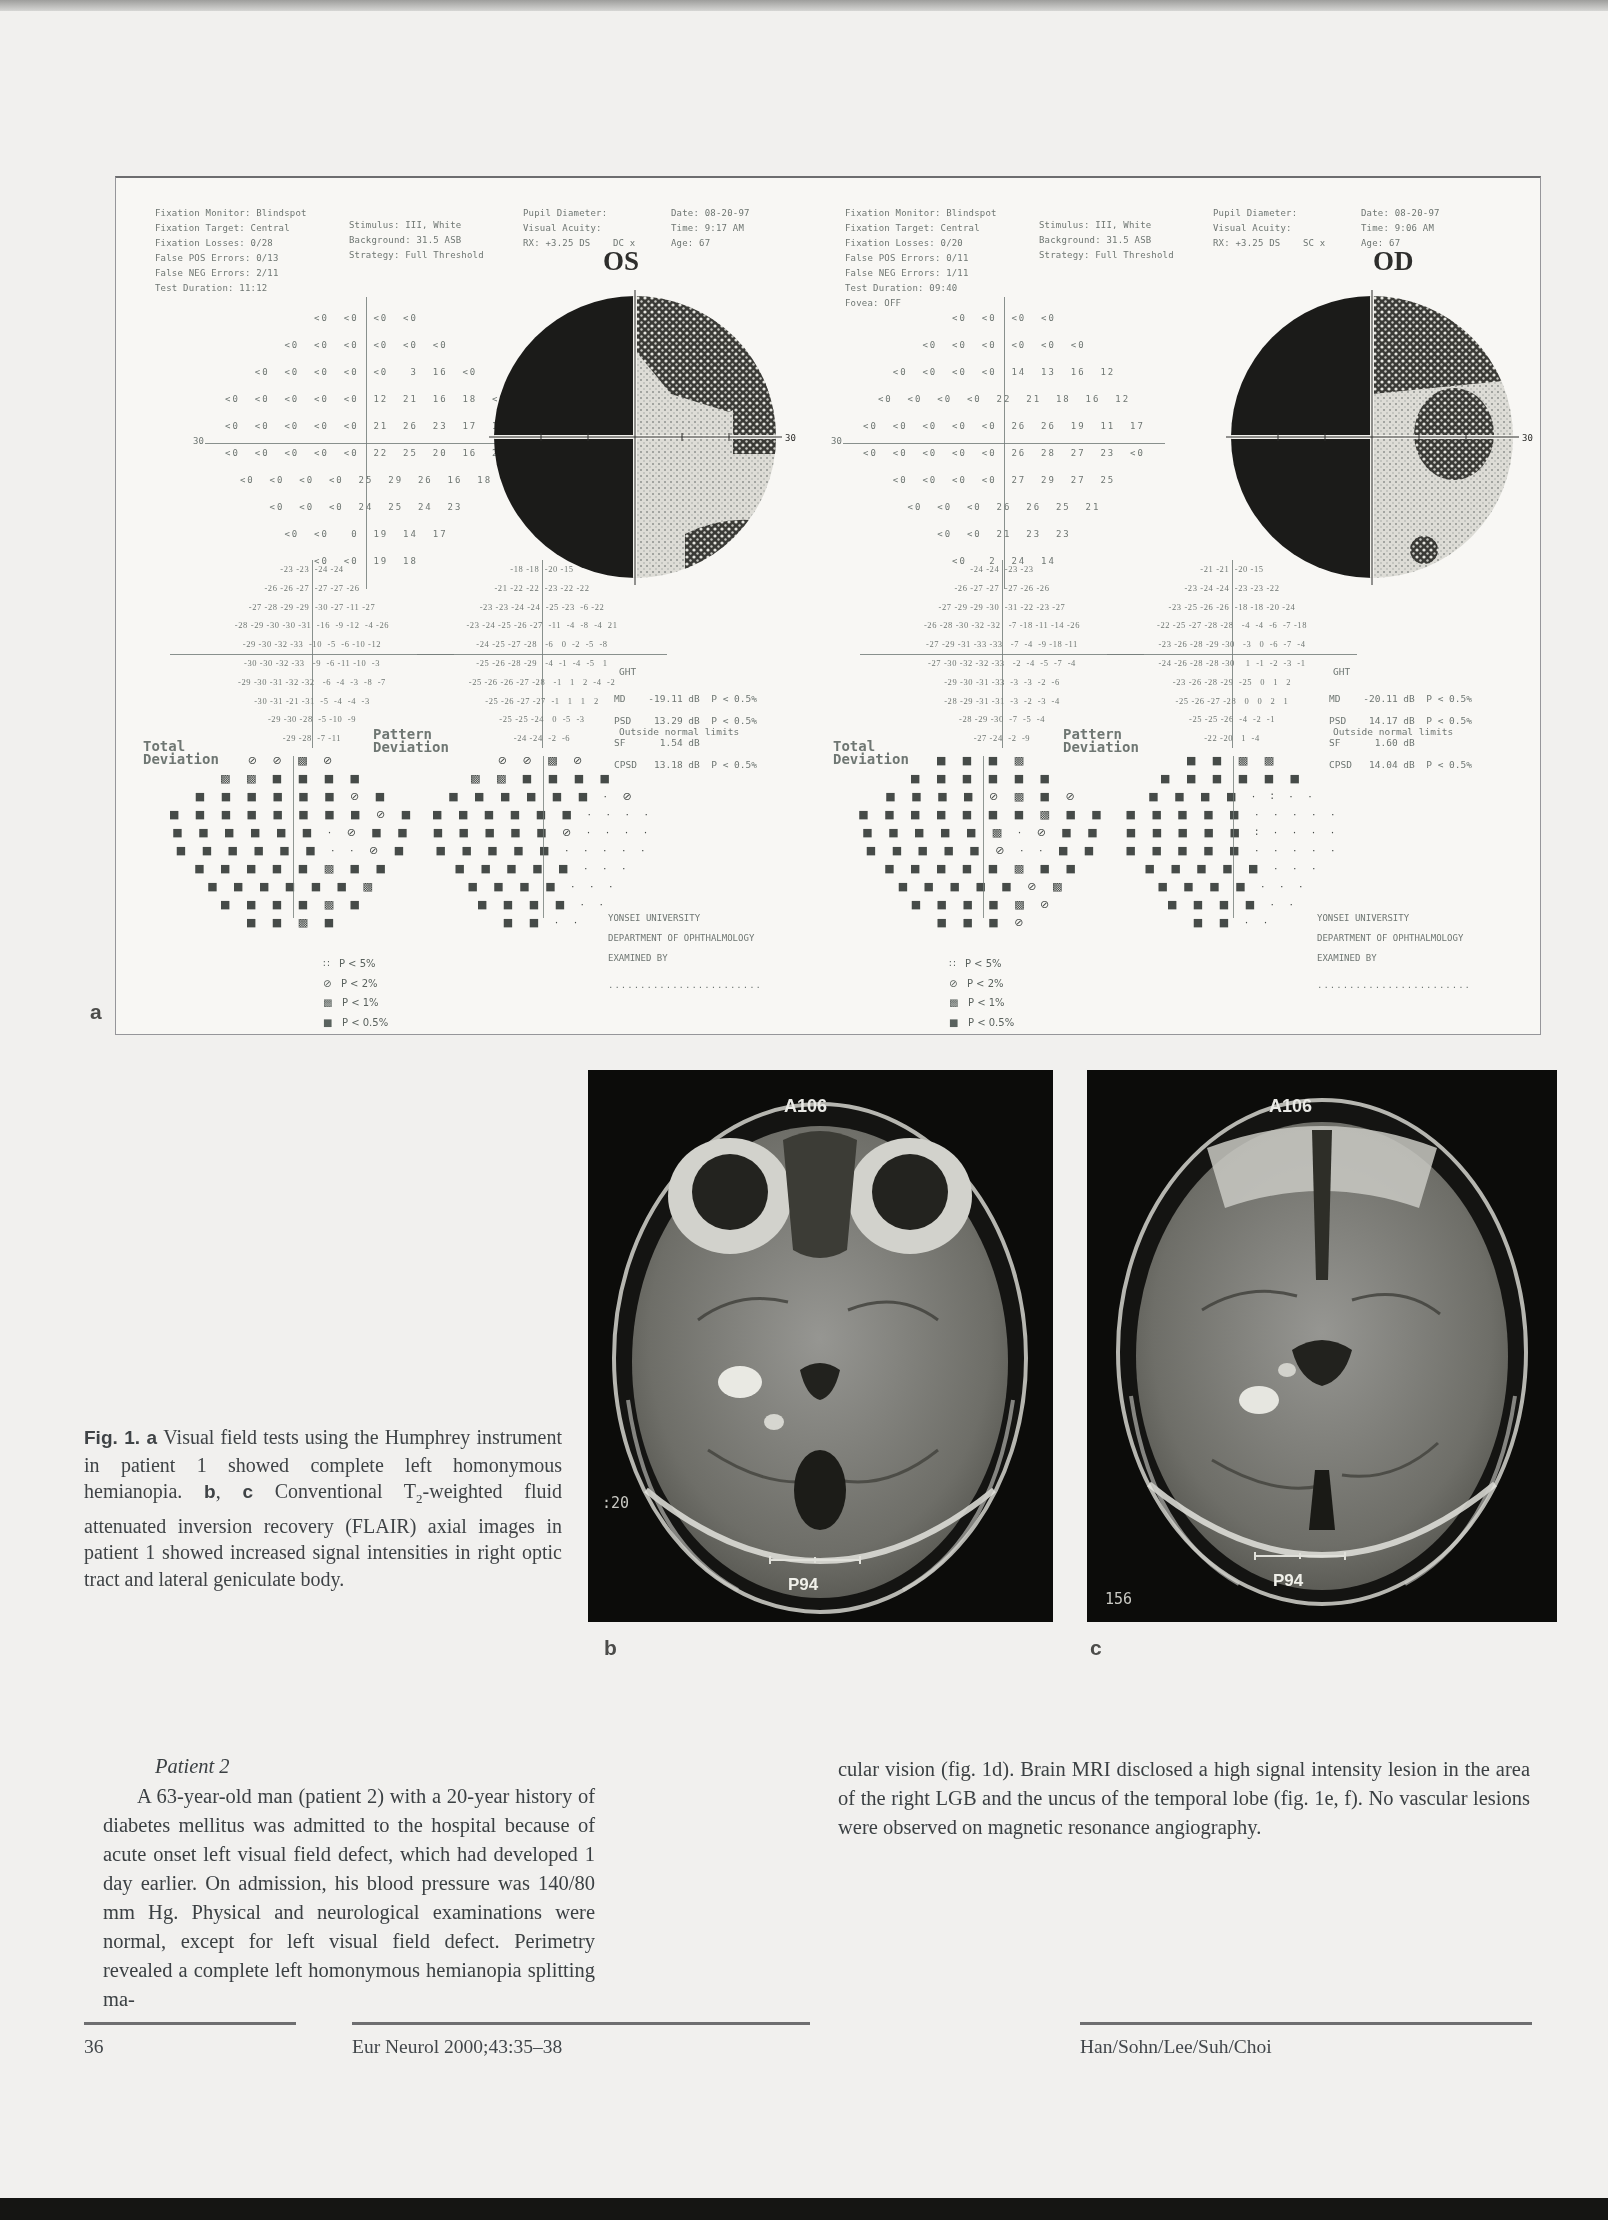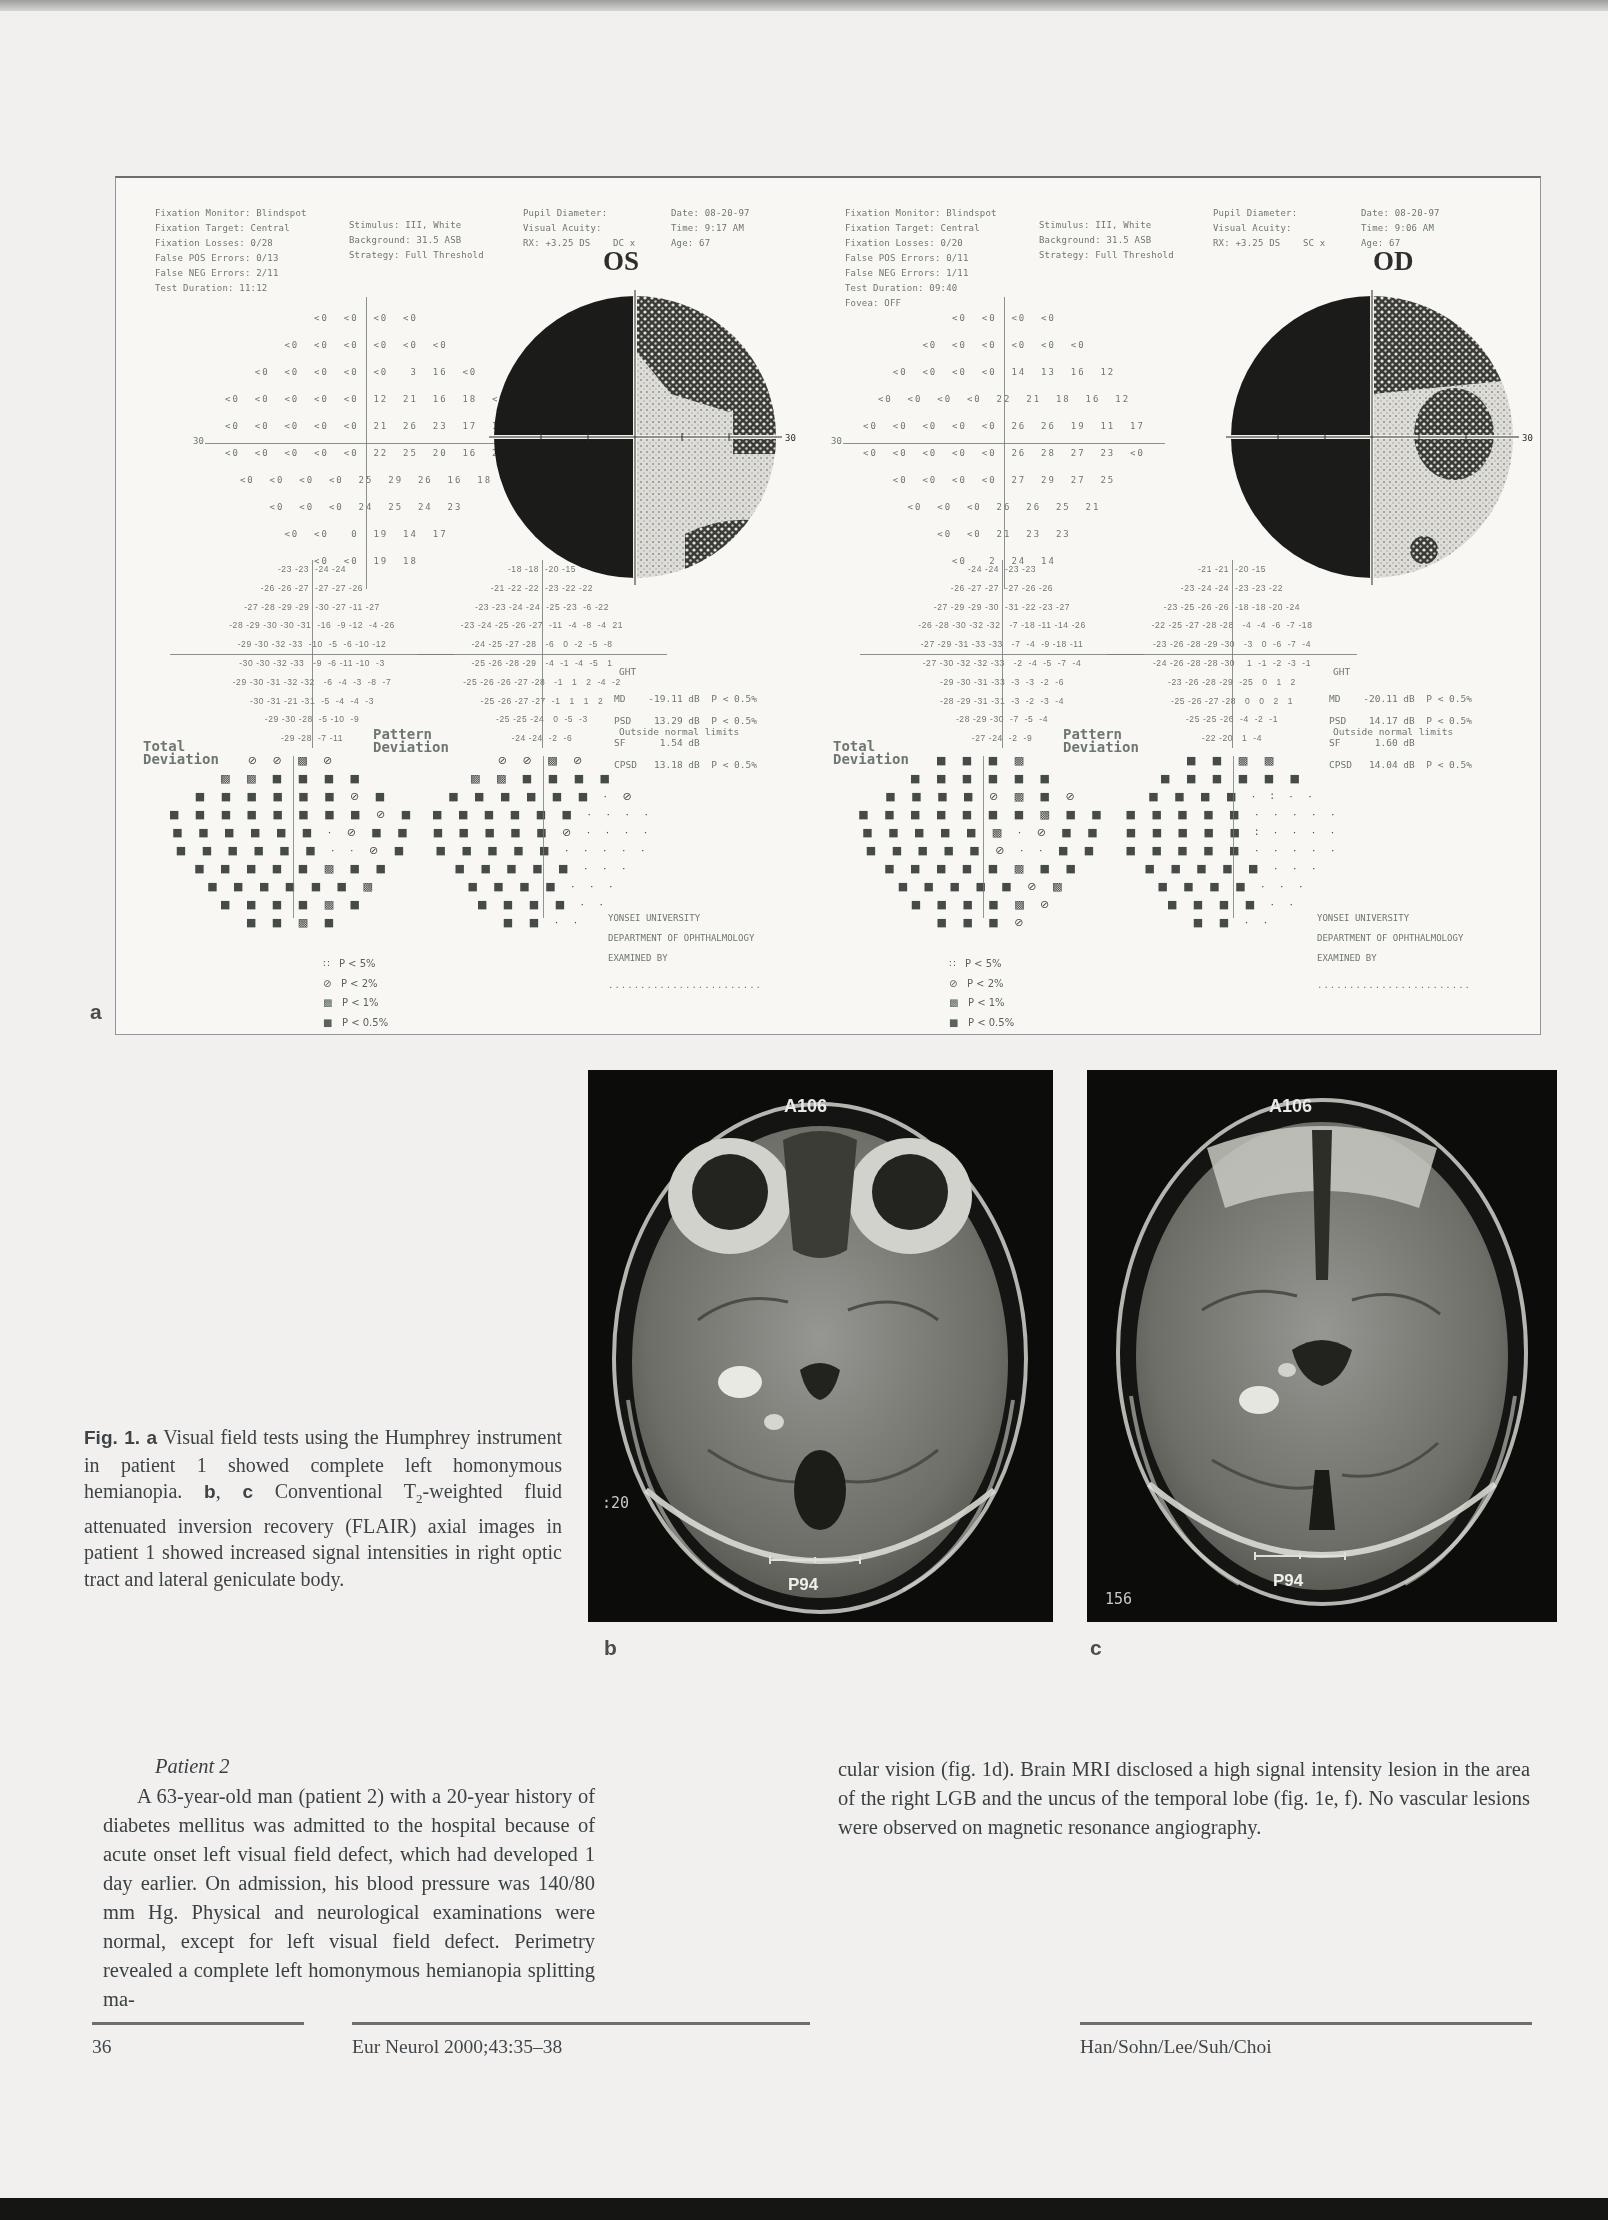--- a/index.html
+++ b/index.html
@@ -41,21 +41,21 @@
   .panel--od .threshold{left:28px;}
   .threshold .rows{position:relative;padding-top:8px;}
   .threshold .rows > div{font-size:9px;line-height:27px;letter-spacing:2px;color:#6e7672;
                          font-family:"DejaVu Sans Mono",monospace;}
   .axis-30{position:absolute;left:-18px;top:calc(50% - 7px);font-size:9px;color:#6e7672;
            font-family:"DejaVu Sans Mono",monospace;}
   .devgrid{width:272px;height:188px;top:358px;}
   .totaldev{left:45px;}
   .patterndev{left:292px;width:238px;}
   .devgrid .rows > div{font-size:8.5px;line-height:18.8px;letter-spacing:.6px;color:#6e7672;
-                       font-family:Liberation Sans, sans-serif;}
+                       font-family:Liberation Serif, serif;}
 
   .grayscale{position:absolute;left:358px;top:80px;}
   .panel--od .grayscale{left:405px;}
 
   .glabel{position:absolute;font-size:14px;line-height:13px;white-space:pre;font-weight:bold;}
   .total-label{left:12px;top:538px;}
   .pattern-label{left:242px;top:526px;}
 
   .ght{position:absolute;left:488px;top:420px;font-size:9.5px;line-height:20px;white-space:pre;}
   .panel--od .ght{left:512px;}
@@ -94,21 +94,21 @@
   .bodycol{position:absolute;font-size:20.5px;line-height:29px;color:#3b4043;text-align:justify;}
   #body-left{left:103px;top:1752px;width:492px;}
   #body-right{left:838px;top:1755px;width:692px;}
   .patient-heading{font-style:italic;margin:0 0 1px 52px;text-align:left;}
   .par-indent{text-indent:34px;margin:0;}
   .par{margin:0;}
 
   
   .footer-cell{position:absolute;border-top:3px solid #6e6e70;padding-top:11px;
                font-size:19.5px;color:#41464a;}
-  #footer-page{left:92px;top:2022px;width:212px;}
+  #footer-page{left:84px;top:2022px;width:212px;}
   #footer-journal{left:352px;top:2022px;width:458px;}
   #footer-authors{left:1080px;top:2022px;width:452px;}
 </style>
 </head>
 <body>
 
 <div id="page">
   <div class="top-strip"></div>
 
   <svg width="0" height="0" style="position:absolute">

